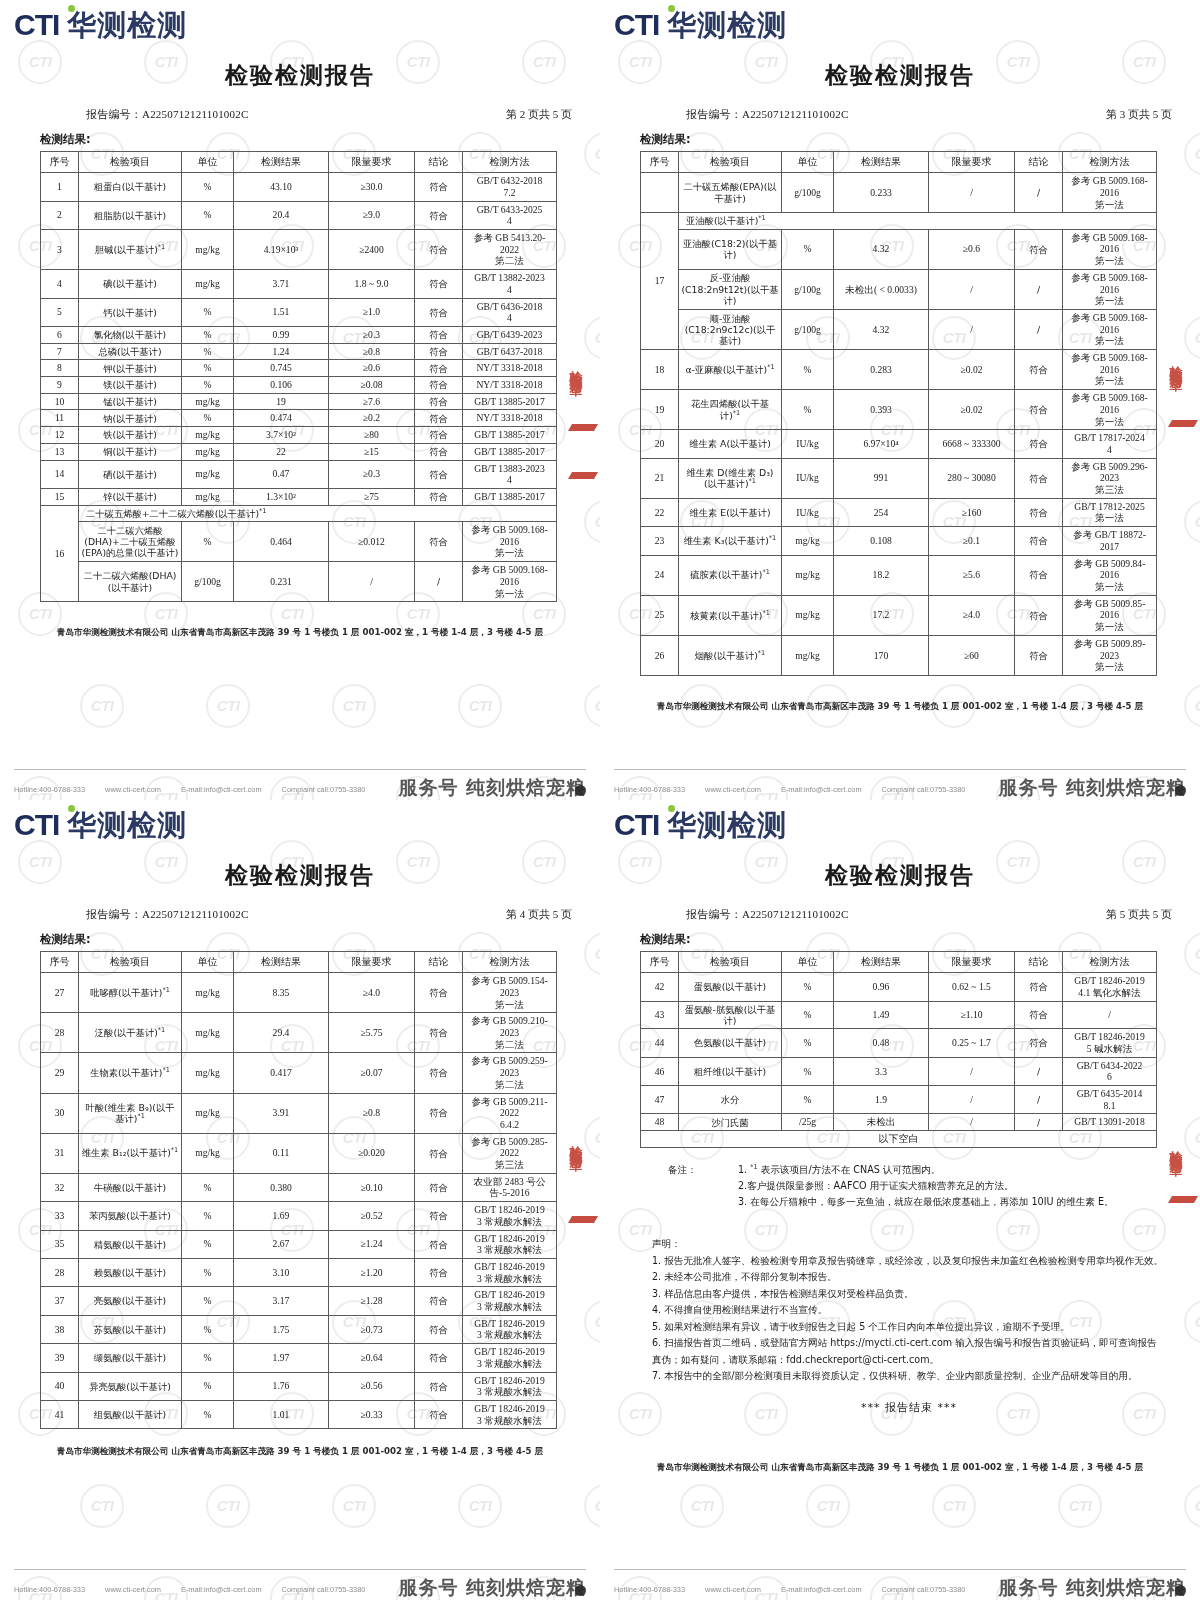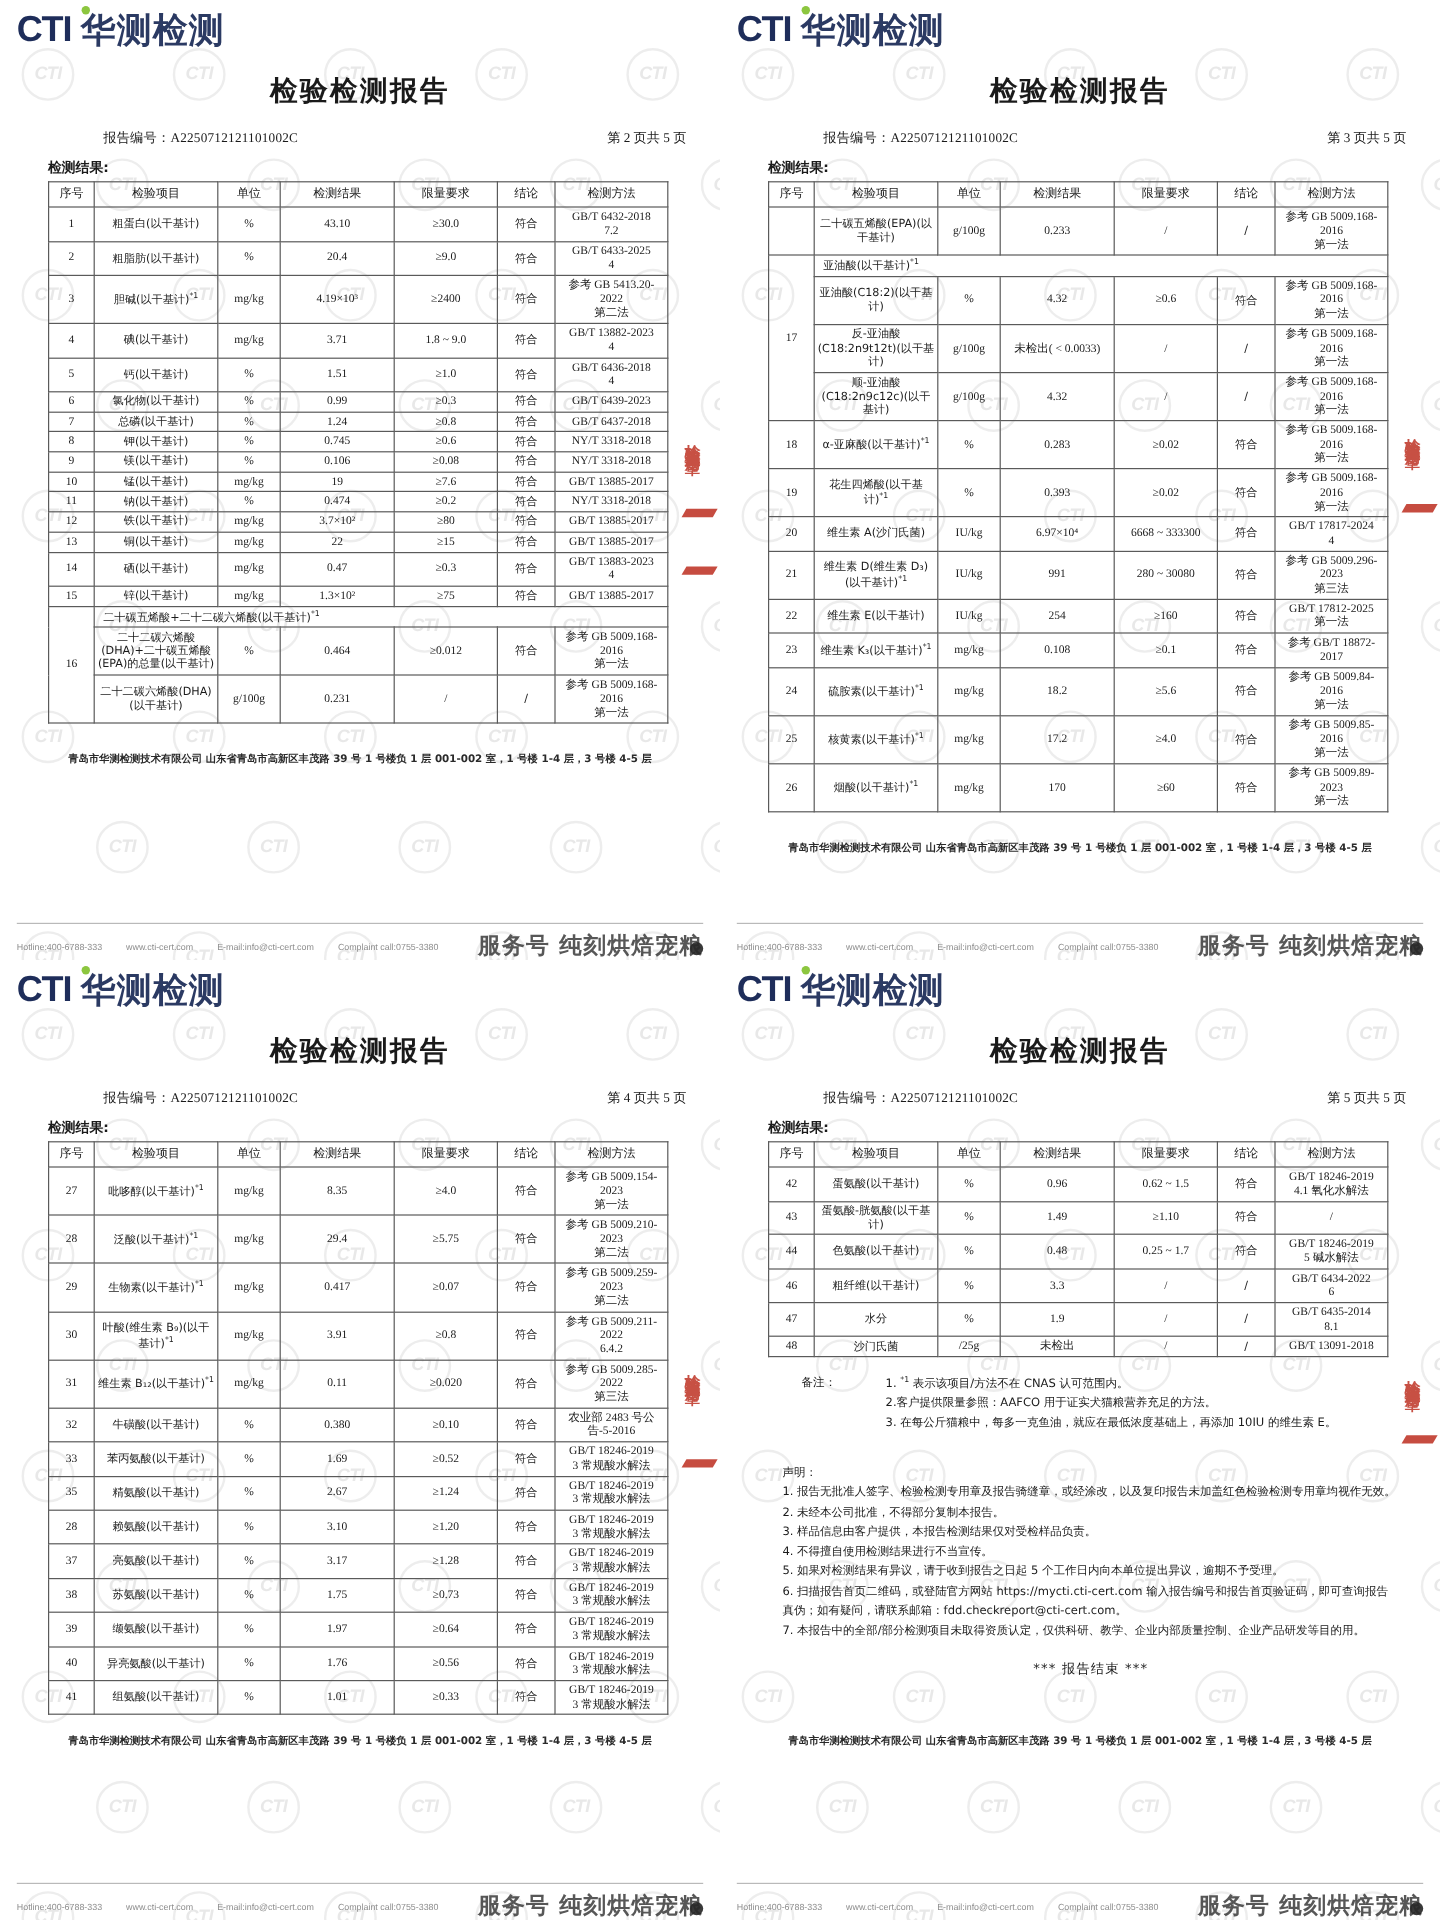--- a/index.html
+++ b/index.html
@@ -609,21 +609,21 @@
             <td class="no">19</td>
             <td class="item">花生四烯酸(以干基计)<span class="sup">*1</span></td>
             <td class="unit">%</td>
             <td class="res">0.393</td>
             <td class="lim">≥0.02</td>
             <td class="concl">符合</td>
             <td class="method">参考 GB 5009.168-2016<br>第一法</td>
           </tr>
           <tr>
             <td class="no">20</td>
-            <td class="item">维生素 A(沙门氏菌)</td>
+            <td class="item">维生素 A(以干基计)</td>
             <td class="unit">IU/kg</td>
             <td class="res">6.97×10⁴</td>
             <td class="lim">6668 ~ 333300</td>
             <td class="concl">符合</td>
             <td class="method">GB/T 17817-2024<br>4</td>
           </tr>
           <tr>
             <td class="no">21</td>
             <td class="item">维生素 D(维生素 D₃)(以干基计)<span class="sup">*1</span></td>
             <td class="unit">IU/kg</td>
@@ -1046,20 +1046,23 @@
           </tr>
           <tr>
             <td class="no">48</td>
             <td class="item">沙门氏菌</td>
             <td class="unit">/25g</td>
             <td class="res">未检出</td>
             <td class="lim">/</td>
             <td class="concl">/</td>
             <td class="method">GB/T 13091-2018</td>
           </tr>
+          <tr class="blankrow">
+            <td class="" colspan="7">以下空白</td>
+          </tr>
         </tbody>
     </table>
     <div class="notes">
       <div class="lbl">备注：</div>
       <div class="body" id="notes-body">
           <div>1. <span class="sup">*1</span> 表示该项目/方法不在 CNAS 认可范围内。</div>
           <div>2.客户提供限量参照：AAFCO 用于证实犬猫粮营养充足的方法。</div>
           <div>3. 在每公斤猫粮中，每多一克鱼油，就应在最低浓度基础上，再添加 10IU 的维生素 E。</div>
         </div>
     </div>

